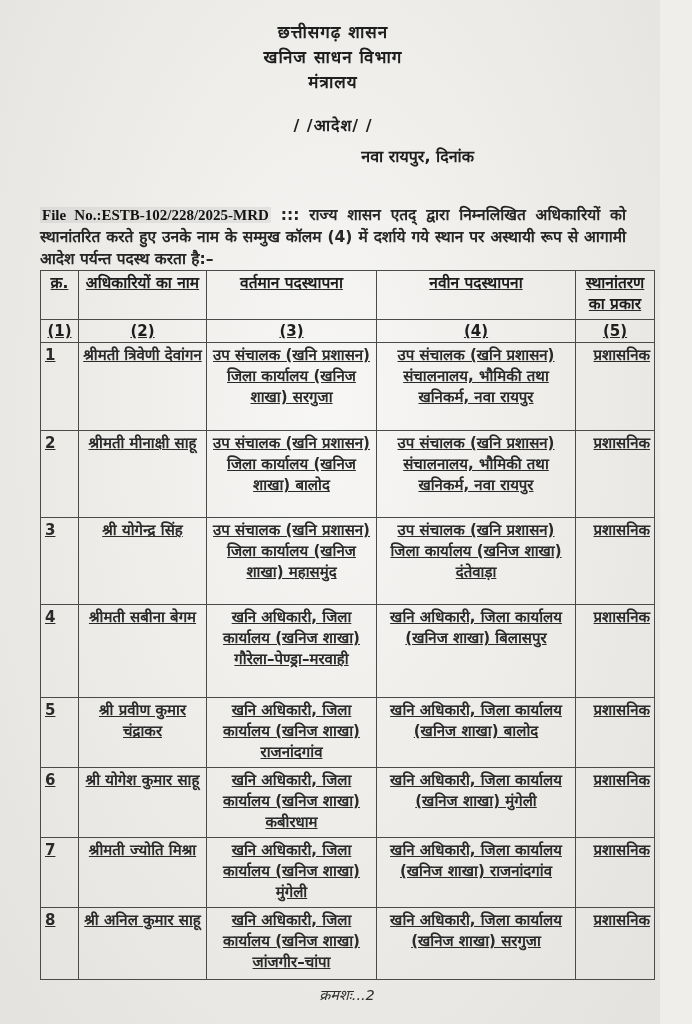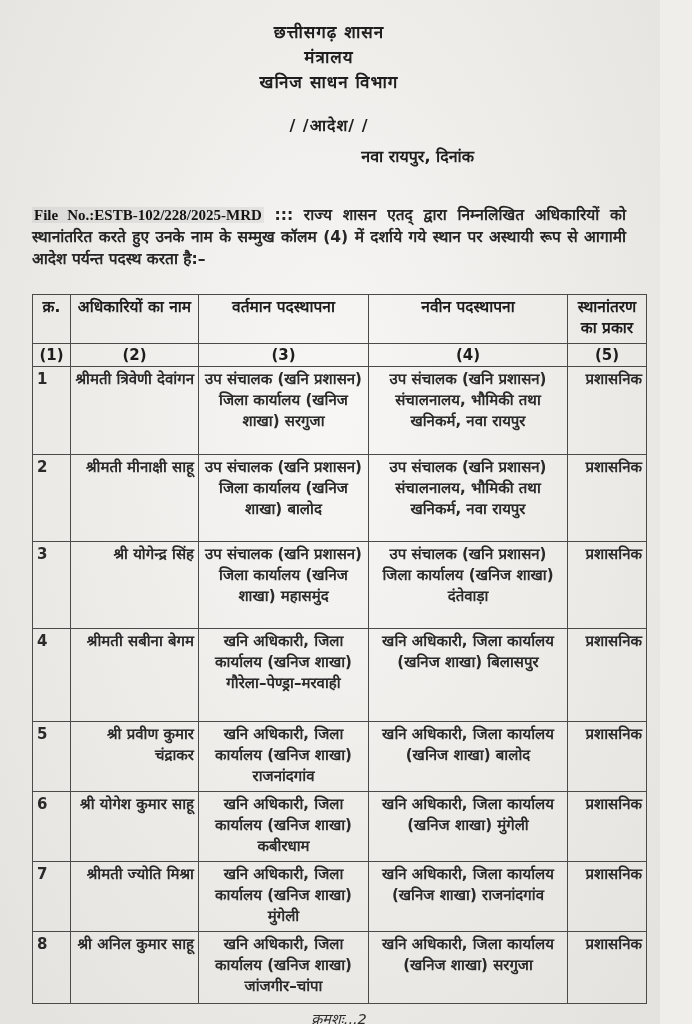--- a/index.html
+++ b/index.html
@@ -9,21 +9,21 @@
     background: #efeeeb;
     color: #1e1e1e;
     font-family: "DejaVu Sans", "Liberation Sans", sans-serif;
     overflow: hidden;
     position: relative;
   }
   .page {
     box-sizing: border-box;
     width: 660px;
     height: 1024px;
-    padding: 20px 34px 0 32px;
+    padding: 20px 34px 0 40px;
     background:
       radial-gradient(ellipse at 50% 40%, rgba(255,255,255,0.55), rgba(0,0,0,0.04) 95%),
       #edecE8;
   }
   
   .letterhead { text-align: center; font-weight: 700; }
   .letterhead .hl { font-size: 17px; line-height: 25px; letter-spacing: 1px; }
   .order-label { text-align: center; font-weight: 700; font-size: 16px; line-height: 23px; letter-spacing: 1px; margin-top: 19px; }
   .place-date { text-align: right; font-weight: 700; font-size: 16px; line-height: 24px; padding-right: 152px; margin-top: 8px; }
   
@@ -39,44 +39,44 @@
     font-family: "Liberation Serif", "DejaVu Serif", serif;
     font-weight: 700;
     font-size: 15px;
     color: #141414;
     background: rgba(120,120,120,0.12);
     padding: 0 2px;
   }
   .triple-colon { font-weight: 700; }
   
   table.transfer {
-    margin-top: 24px;
     border-collapse: collapse;
     table-layout: fixed;
     width: 614px;
     font-size: 15px;
     font-weight: 600;
     color: #2a2a2a;
+    text-decoration: underline;
   }
   table.transfer th, table.transfer td {
     border: 1px solid #4a4a4a;
     padding: 2px 4px 4px 4px;
     vertical-align: top;
     line-height: 21px;
     overflow: hidden;
   }
   table.transfer th { font-weight: 700; font-size: 15.5px; text-align: center; vertical-align: top; color: #1d1d1d; }
   col.c0 { width: 38px; }
   col.c1 { width: 128px; }
   col.c2 { width: 170px; }
   col.c3 { width: 199px; }
   col.c4 { width: 79px; }
   tr.colnums td { text-align: center; font-weight: 700; padding: 1px 2px; line-height: 20px; color: #1d1d1d; }
   td.c0 { text-align: left; padding-left: 6px; }
-  td.c1 { text-align: right; }
+  td.c1 { text-align: center; }
   td.c2, td.c3 { text-align: center; }
   td.c4 { text-align: right; }
   
   tbody tr:nth-child(1) { height: 88px; }
   tbody tr:nth-child(2) { height: 87px; }
   tbody tr:nth-child(3) { height: 87px; }
   tbody tr:nth-child(4) { height: 93px; }
   tbody tr:nth-child(5) { height: 65px; }
   tbody tr:nth-child(6) { height: 67px; }
   tbody tr:nth-child(7) { height: 66px; }
@@ -92,22 +92,22 @@
     color: #2e2e2e;
   }
 </style>
 </head>
 <body>
 
 <div class="page">
 
   <div class="letterhead">
     <div class="hl">छत्तीसगढ़ शासन</div>
+    <div class="hl">खनिज साधन विभाग</div>
     <div class="hl">मंत्रालय</div>
-    <div class="hl">खनिज साधन विभाग</div>
   </div>
   <div class="order-label">/ /आदेश/ /</div>
   <div class="place-date">नवा रायपुर, दिनांक</div>
 
   <div class="intro"><span class="fileno">File No.:ESTB-102/228/2025-MRD</span>
     <span class="triple-colon">:::</span>
     <span>राज्य शासन एतद् द्वारा निम्नलिखित अधिकारियों को स्थानांतरित करते हुए उनके नाम के सम्मुख कॉलम (4) में दर्शाये गये स्थान पर अस्थायी रूप से आगामी आदेश पर्यन्त पदस्थ करता है:–</span>
   </div>
 
   <table class="transfer">

